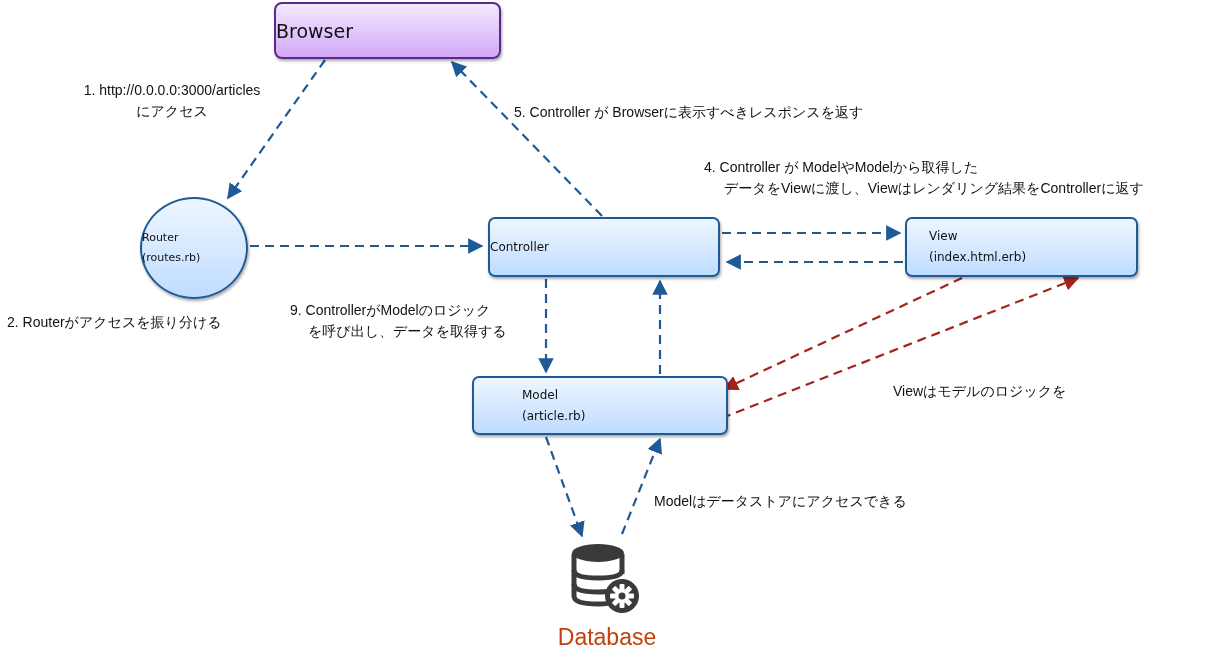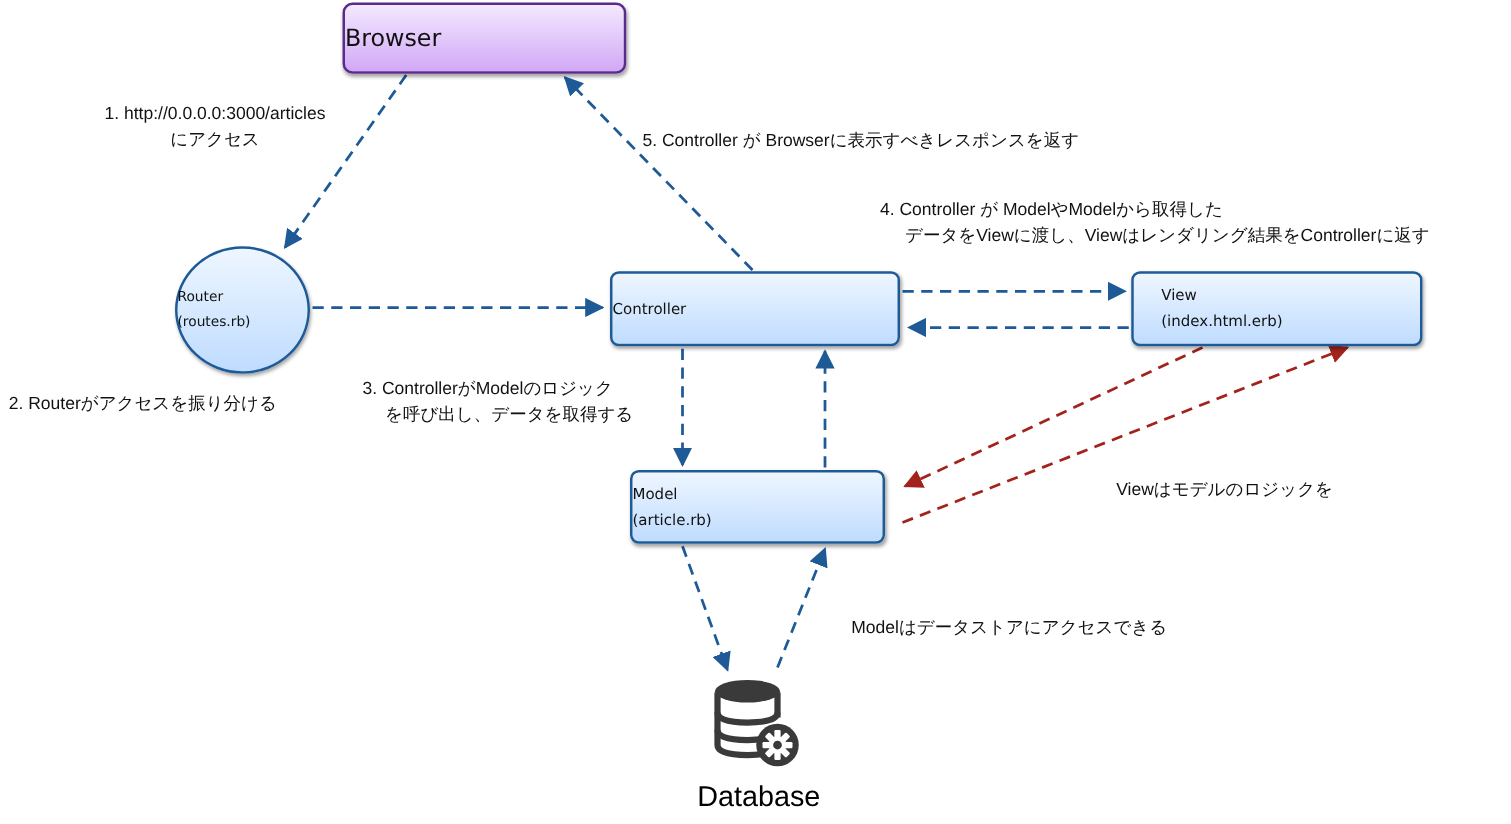--- a/index.html
+++ b/index.html
@@ -16,21 +16,21 @@
                 background:linear-gradient(#f3e9ff 0%, #d2a8f6 100%);
                 box-shadow:1px 2px 3px rgba(0,0,0,0.35); font-size:19px; }
   .circle { border:2px solid #1d5a96; border-radius:50%;
             background:linear-gradient(#eef6ff 0%, #bfdcff 100%);
             box-shadow:1px 2px 3px rgba(0,0,0,0.35); font-size:11px; line-height:20px; }
   .label { position:absolute; font-family:"Liberation Sans", sans-serif; font-size:14px;
            color:#111; line-height:21px; white-space:nowrap; }
   .c { text-align:center; }
   #db-icon { position:absolute; left:568px; top:540px; }
   #db-label { position:absolute; left:548px; top:624px; width:118px; text-align:center;
-              font-family:"Liberation Sans", sans-serif; font-size:23px; color:#000000; }
+              font-family:"Liberation Sans", sans-serif; font-size:23px; color:#c2410c; }
 </style>
 </head>
 <body>
 
 <svg id="arrows" xmlns="http://www.w3.org/2000/svg">
   <defs>
     <marker id="ah-blue" viewBox="0 0 10 10" refX="9" refY="5" markerWidth="7" markerHeight="7" orient="auto-start-reverse">
       <path d="M0,0 L10,5 L0,10 z" fill="#1d5a96"></path>
     </marker>
     <marker id="ah-red" viewBox="0 0 10 10" refX="9" refY="5" markerWidth="7" markerHeight="7" orient="auto-start-reverse">
@@ -63,53 +63,53 @@
 
 <div class="node box-blue" style="left:488px; top:217px; width:232px; height:60px;">
   <span>Controller</span>
 </div>
 
 <div class="node box-blue" style="left:905px; top:217px; width:233px; height:60px;padding-left:22px;">
   <span>View</span>
   <span>(index.html.erb)</span>
 </div>
 
-<div class="node box-blue" style="left:504px; top:376px; width:204px; height:59px;">
+<div class="node box-blue" style="left:472px; top:376px; width:256px; height:59px;padding-left:48px;">
   <span>Model</span>
   <span>(article.rb)</span>
 </div>
 
 <div class="label c" style="left:54px; top:80px; width:236px;">
   <div>1. http://0.0.0.0:3000/articles</div>
   <div>にアクセス</div>
 </div>
 
 <div class="label" style="left:7px; top:312px;">
   <div>2. Routerがアクセスを振り分ける</div>
 </div>
 
 <div class="label" style="left:290px; top:300px;">
-  <div>3. ControllerがModelのロジック</div>
+  <div>9. ControllerがModelのロジック</div>
   <div style="padding-left:18px;">を呼び出し、データを取得する</div>
 </div>
 
 <div class="label" style="left:704px; top:157px;">
   <div>4. Controller が ModelやModelから取得した</div>
   <div style="padding-left:20px;">データをViewに渡し、Viewはレンダリング結果をControllerに返す</div>
 </div>
 
 <div class="label" style="left:514px; top:102px;">
   <div>5. Controller が Browserに表示すべきレスポンスを返す</div>
 </div>
 
 <div class="label" style="left:893px; top:366px;margin-top:15px;">
   <div>Viewはモデルのロジックを</div>
 </div>
 
-<div class="label" style="left:681px; top:491px;">
+<div class="label" style="left:654px; top:491px;">
   <div>Modelはデータストアにアクセスできる</div>
 </div>
 
 <svg id="db-icon" width="72" height="74" viewBox="0 0 72 74">
   <g fill="none" stroke="#3a3a3a" stroke-width="5">
     <path d="M6,14 L6,56 Q6,64 30,64 Q42,64 44,62"></path>
     <path d="M54,14 L54,34"></path>
     <path d="M6,30 Q6,38 30,38 Q54,38 54,30"></path>
     <path d="M6,44 Q6,52 30,52 Q38,52 42,51"></path>
   </g>

